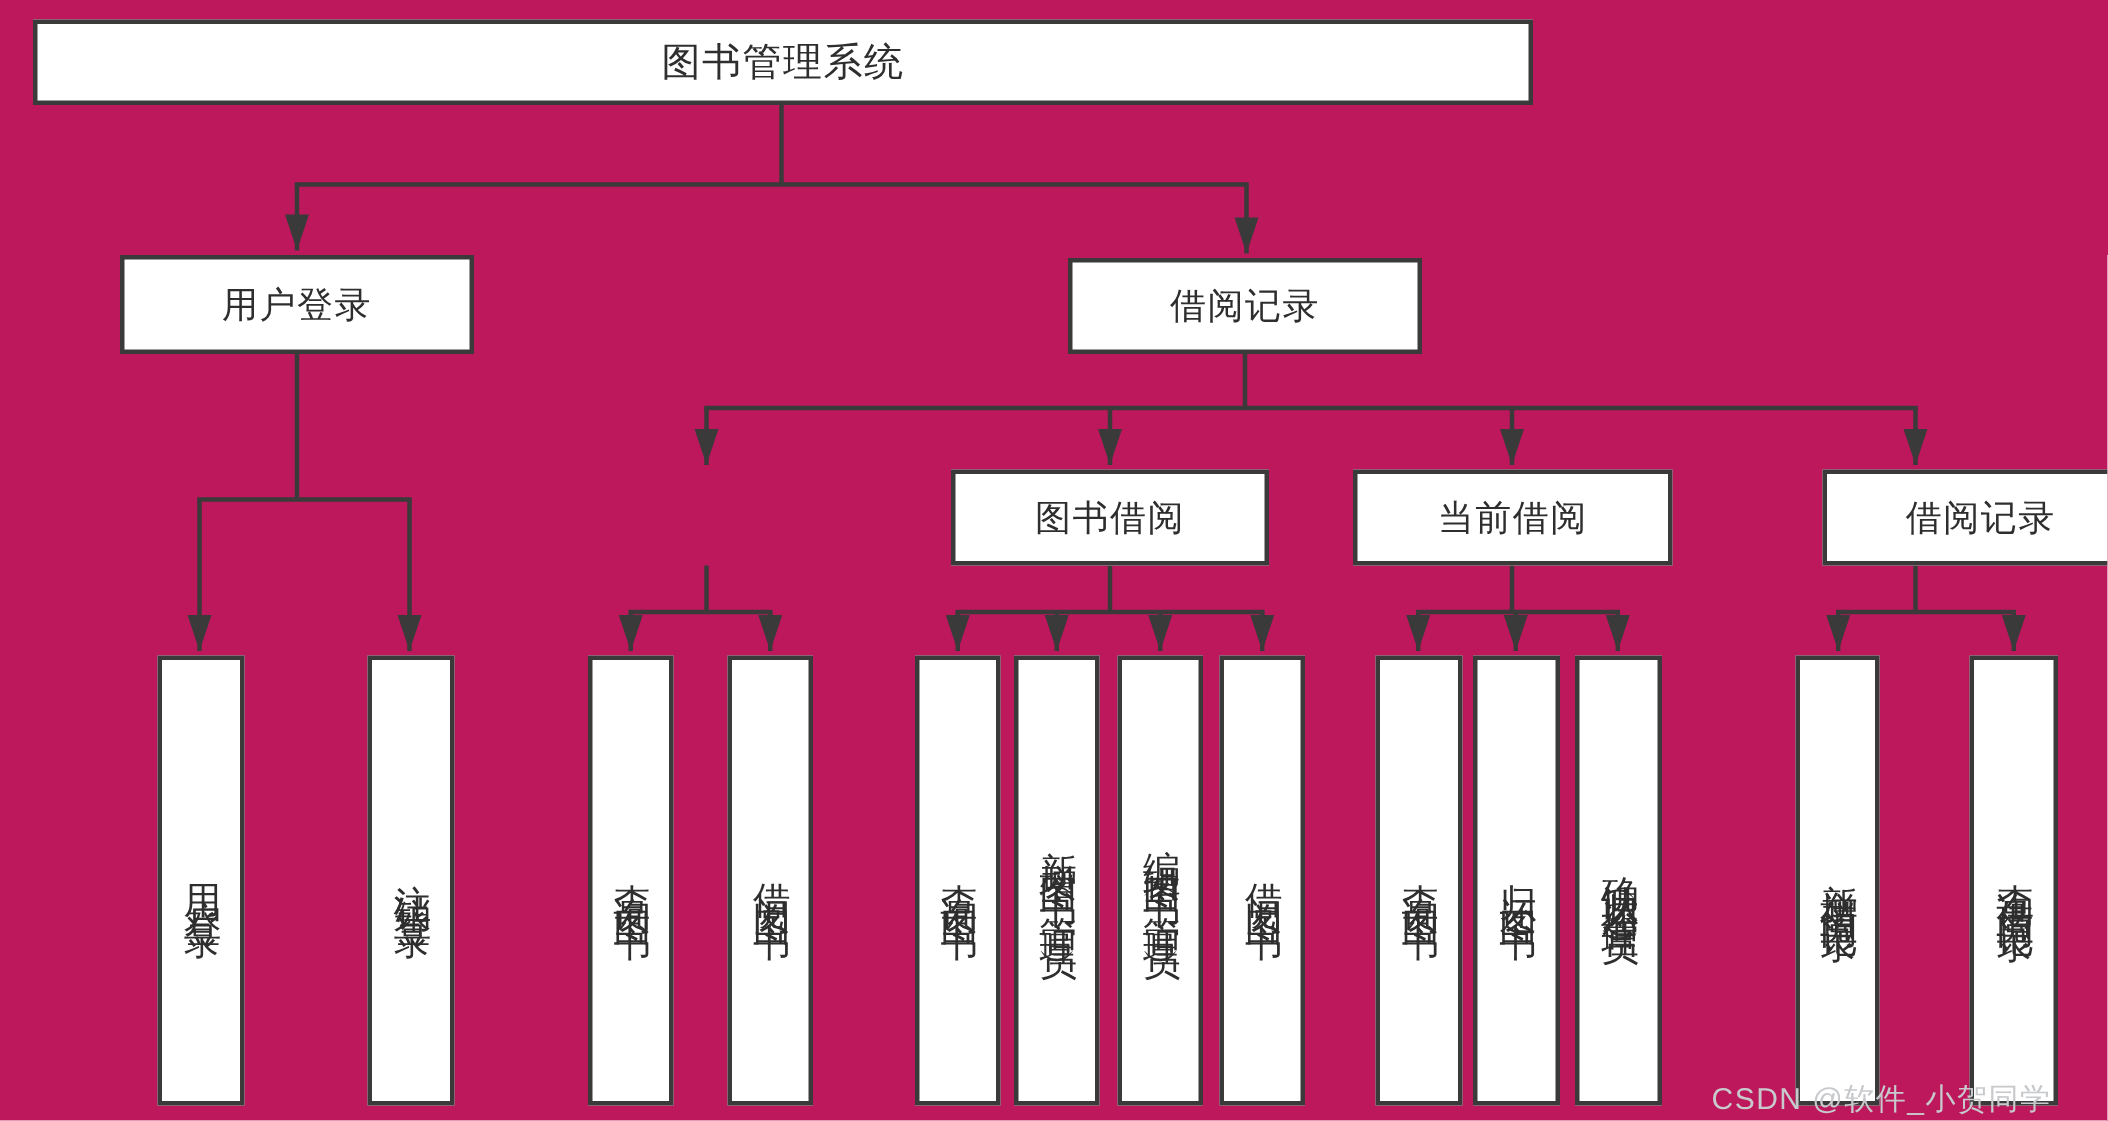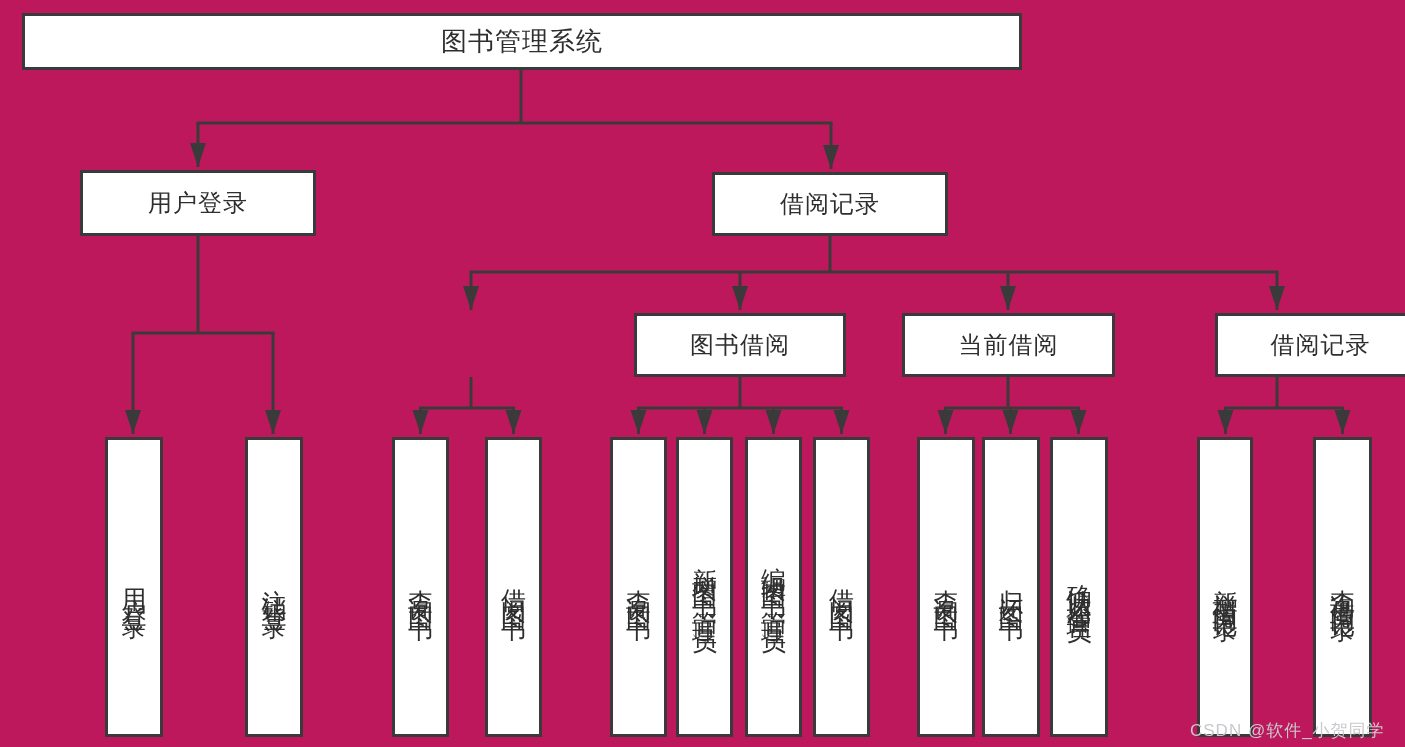--- a/index.html
+++ b/index.html
@@ -19,22 +19,22 @@
   .root-box .hlabel { font-size:26px; }
   .leaf .vlabel {
     writing-mode:vertical-rl; text-orientation:mixed;
     font-size:25px; line-height:1; white-space:nowrap;
   }
   .s4 { letter-spacing:9px; }
   .s6 { letter-spacing:6px; }
   .s8 { letter-spacing:9px; }
   .s9 { letter-spacing:5px; }
   .watermark {
-    position:absolute; left:1190px; top:719px; z-index:2;
-    font-size:17px; color:#c8c9cc; letter-spacing:1px; white-space:nowrap;
+    position:absolute; left:1141px; top:719px; z-index:2;
+    font-size:20px; color:#c8c9cc; letter-spacing:1px; white-space:nowrap;
   }
 </style>
 </head>
 <body>
 
 <div class="canvas">
 
   <svg class="connectors" width="1405" height="747" viewBox="0 0 1405 747">
     <defs>
       <marker id="arw" markerUnits="userSpaceOnUse" markerWidth="28" markerHeight="20" refX="25" refY="10" orient="auto">

